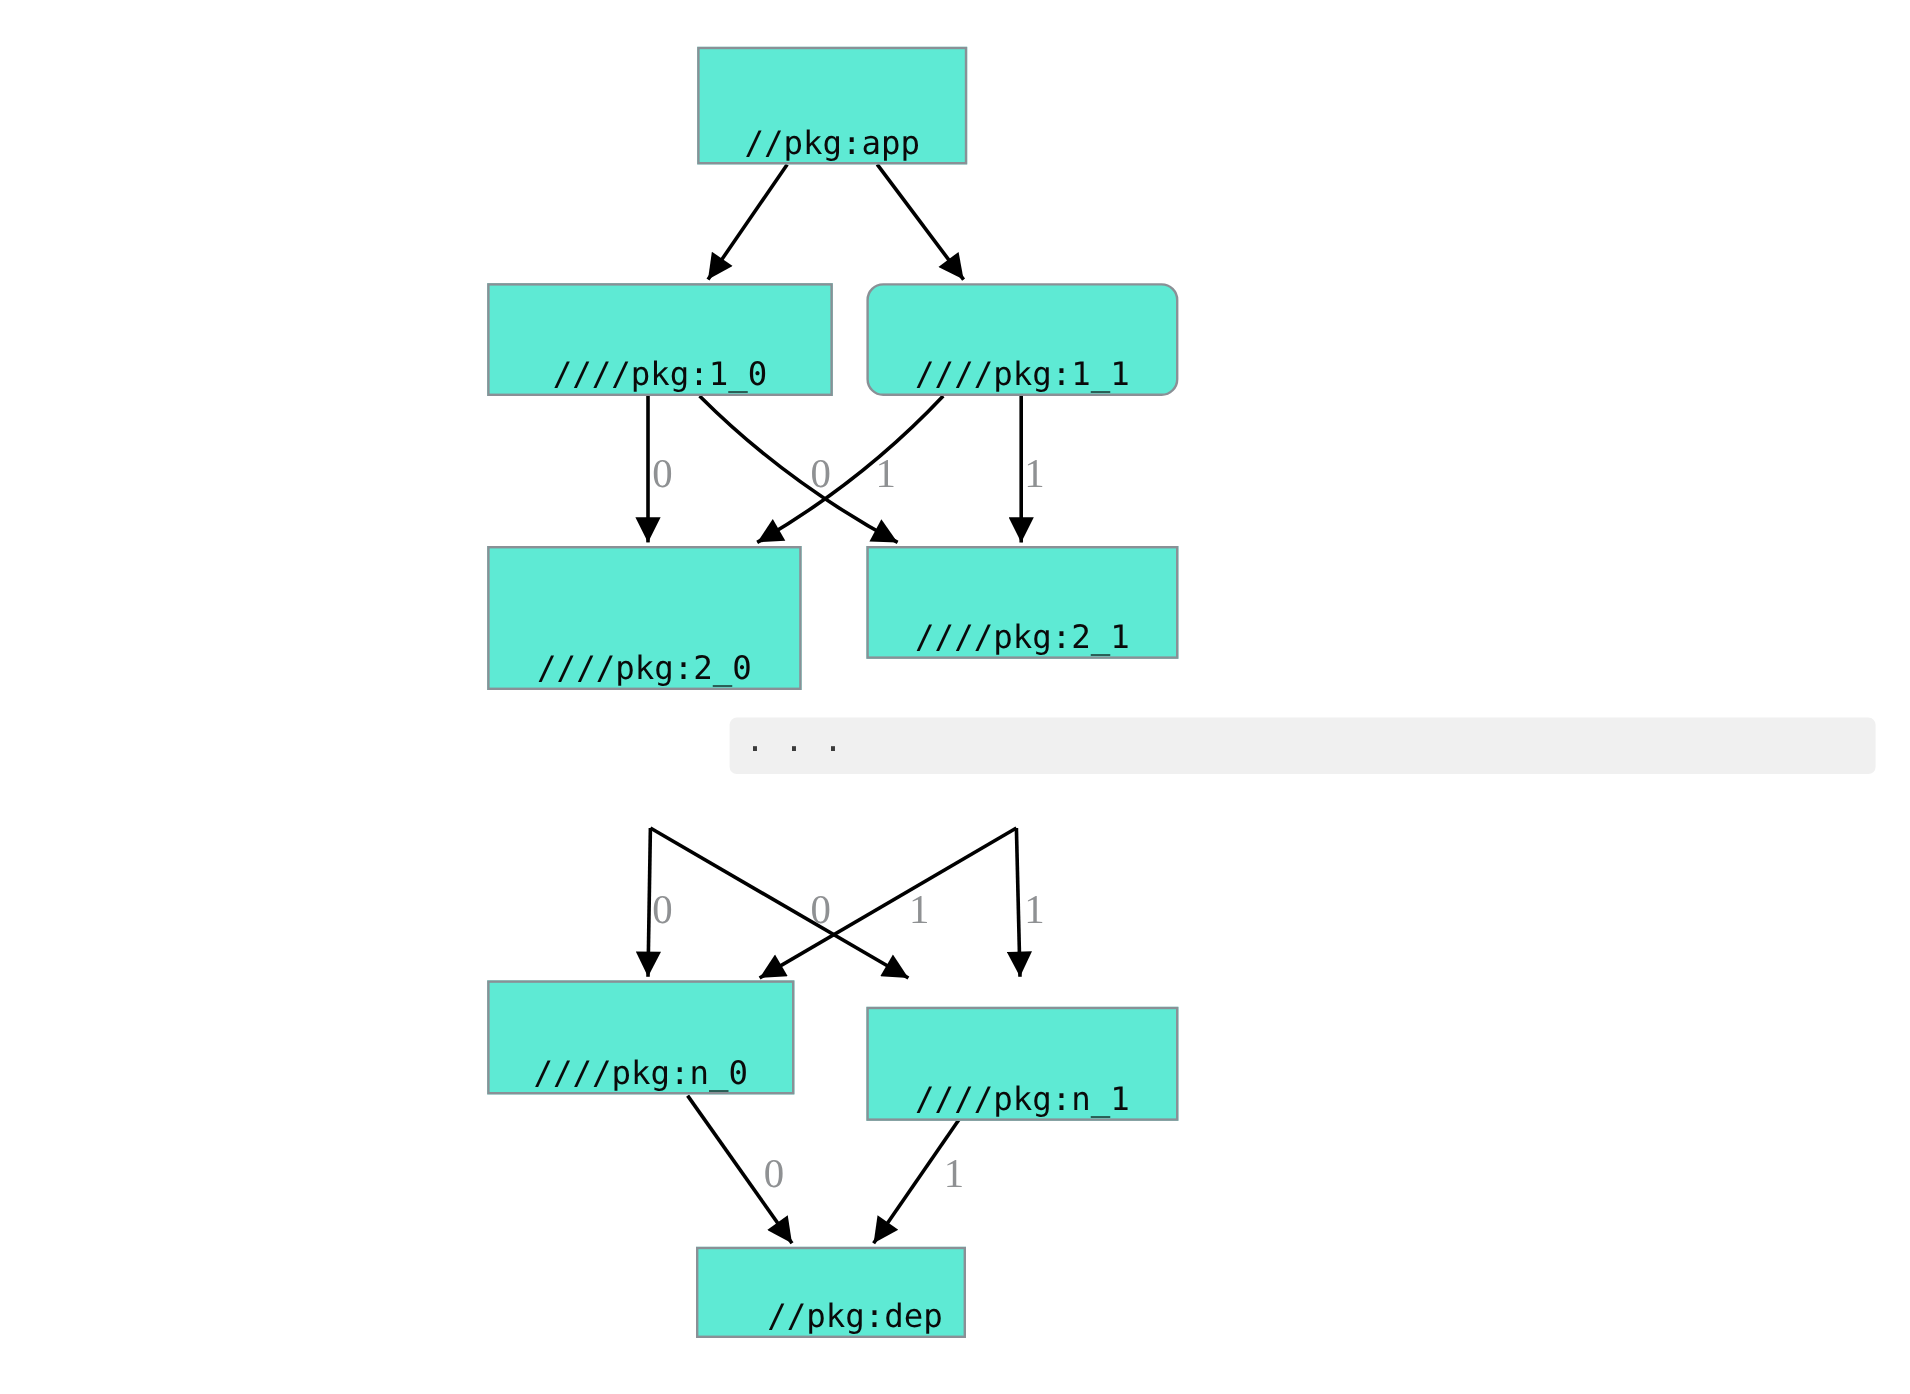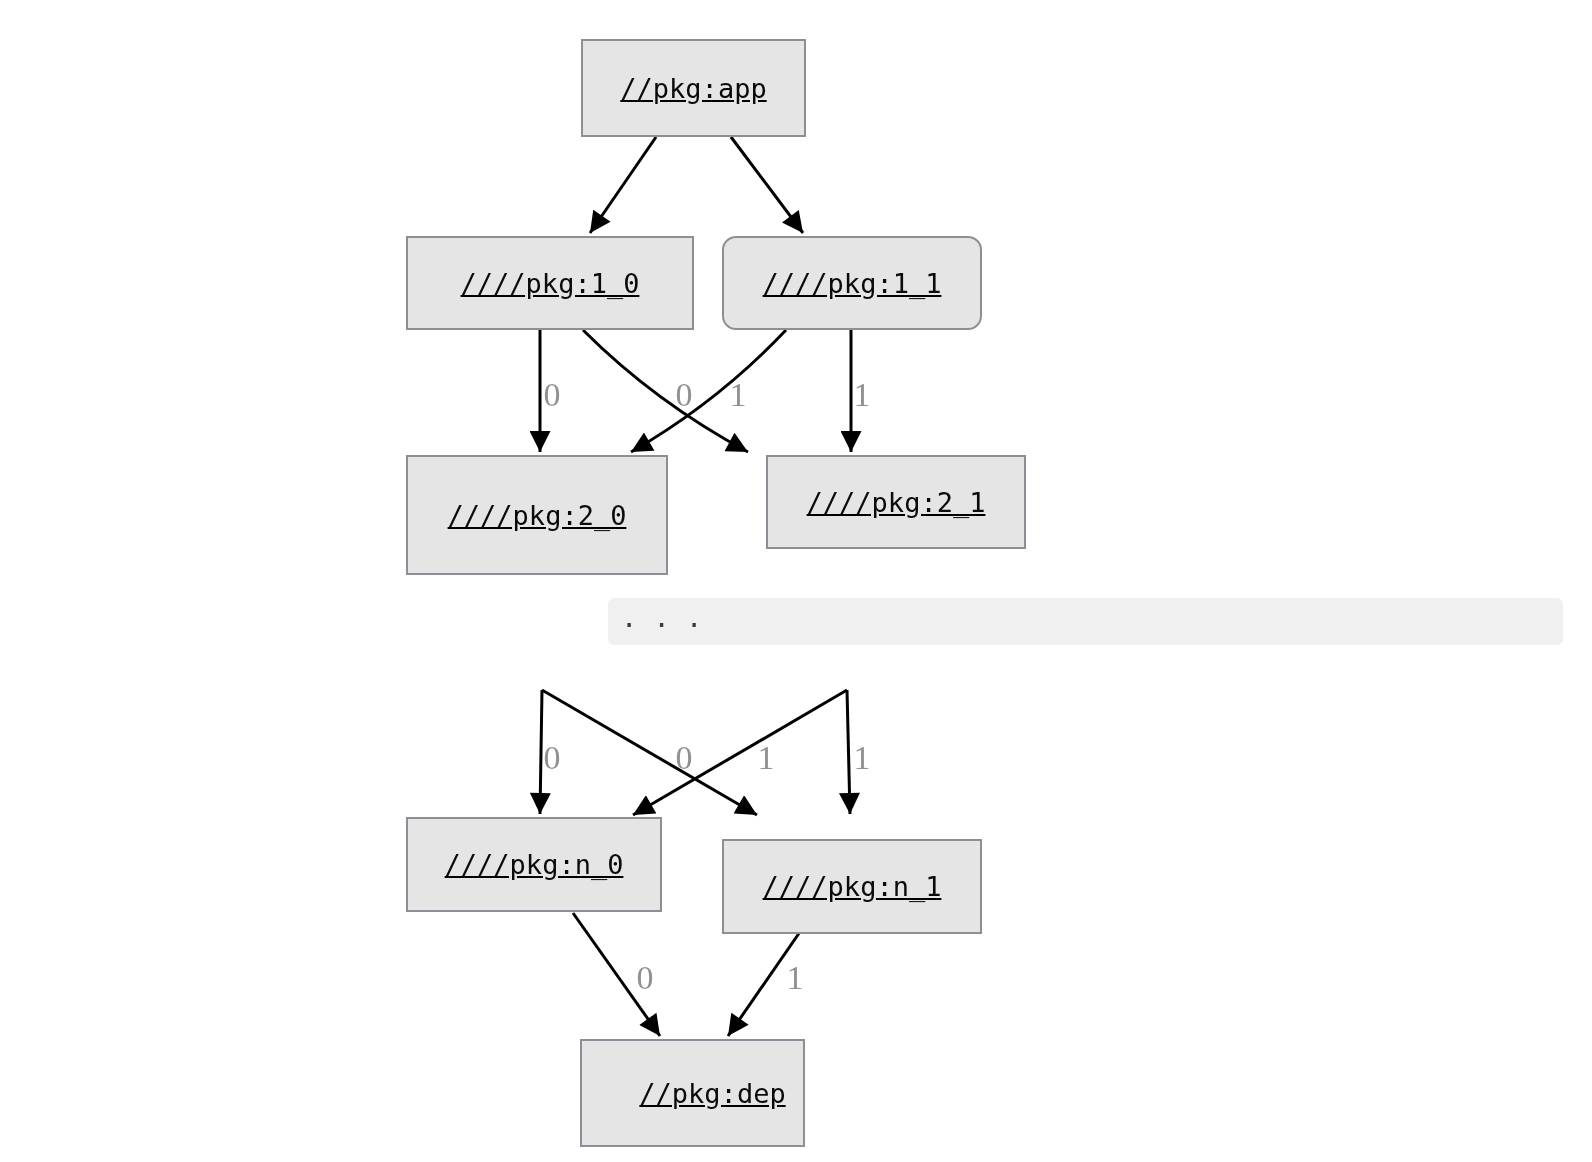--- a/index.html
+++ b/index.html
@@ -18,26 +18,25 @@
   #edge-layer {
     position: absolute;
     left: 0;
     top: 0;
     width: 1592px;
     height: 1162px;
   }
   .node {
     position: absolute;
     box-sizing: border-box;
-    background: #e5e5e5;
+    background: #5eead4;
     border: 2.5px solid #8a9096;
     display: flex;
-    align-items: center;
+    align-items: flex-end;
     justify-content: center;
-    text-decoration: underline;
   }
   .node .node-label {
     font-family: "DejaVu Sans Mono", monospace;
     font-size: 27px;
     color: #0a0a0a;
     letter-spacing: 0px;
     white-space: pre;
   }
   .edge-line {
     stroke: #000000;
@@ -66,24 +65,24 @@
     color: #3b3b3b;
     white-space: pre;
     padding-left: 13px;
     padding-bottom: 8px;
   }
   
   #node-app { left: 581px; top: 39px;  width: 225px; height: 98px; }
   #node-1-0 { left: 406px; top: 236px; width: 288px; height: 94px; }
   #node-1-1 { left: 722px; top: 236px; width: 260px; height: 94px; border-radius: 14px; }
   #node-2-0 { left: 406px; top: 455px; width: 262px; height: 120px; }
-  #node-2-1 { left: 722px; top: 455px; width: 260px; height: 94px; margin-left: 44px; }
+  #node-2-1 { left: 722px; top: 455px; width: 260px; height: 94px; }
   #node-n-0 { left: 406px; top: 817px; width: 256px; height: 95px; }
   #node-n-1 { left: 722px; top: 839px; width: 260px; height: 95px; }
-  #node-dep { left: 580px; top: 1039px; width: 225px; height: 108px; padding-left: 40px; }
+  #node-dep { left: 580px; top: 1039px; width: 225px; height: 76px; padding-left: 40px; }
 </style>
 </head>
 <body>
 
 <div id="canvas">
 
   <svg id="edge-layer" viewBox="0 0 1592 1162" xmlns="http://www.w3.org/2000/svg">
     <defs>
       <marker id="arrow" viewBox="0 0 10 10" refX="10" refY="5" markerUnits="userSpaceOnUse" markerWidth="30" markerHeight="21" orient="auto">
         <path d="M 0 0 L 10 5 L 0 10 Z" fill="#000000"></path>

